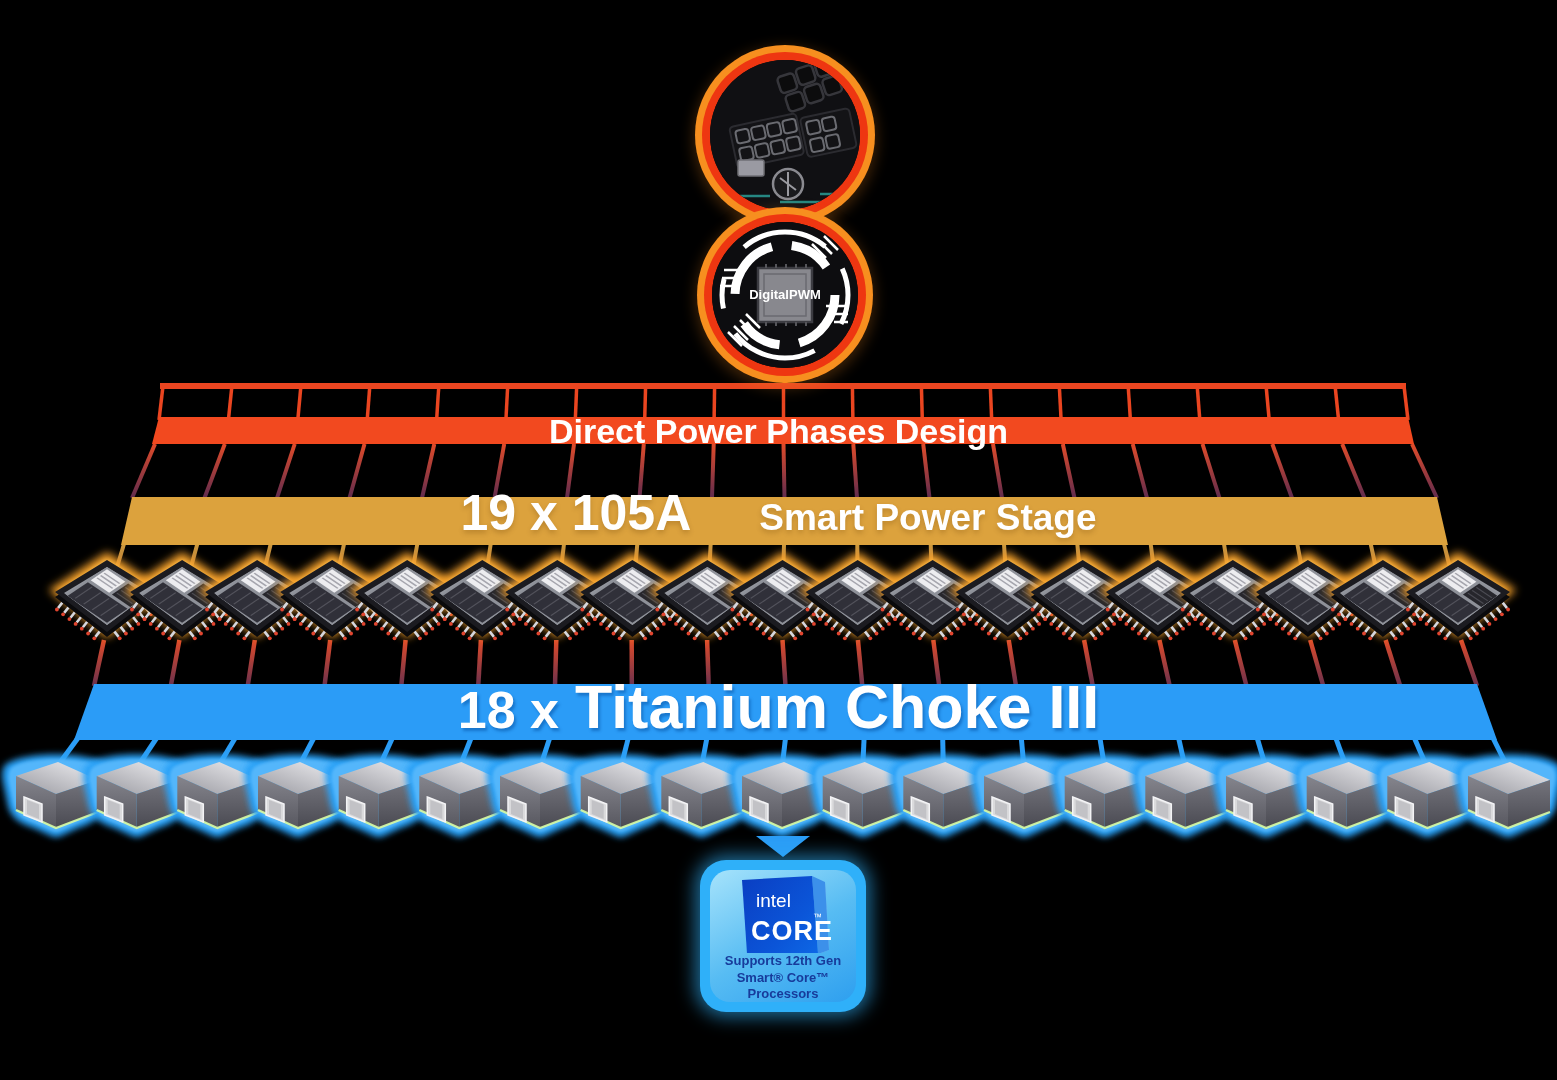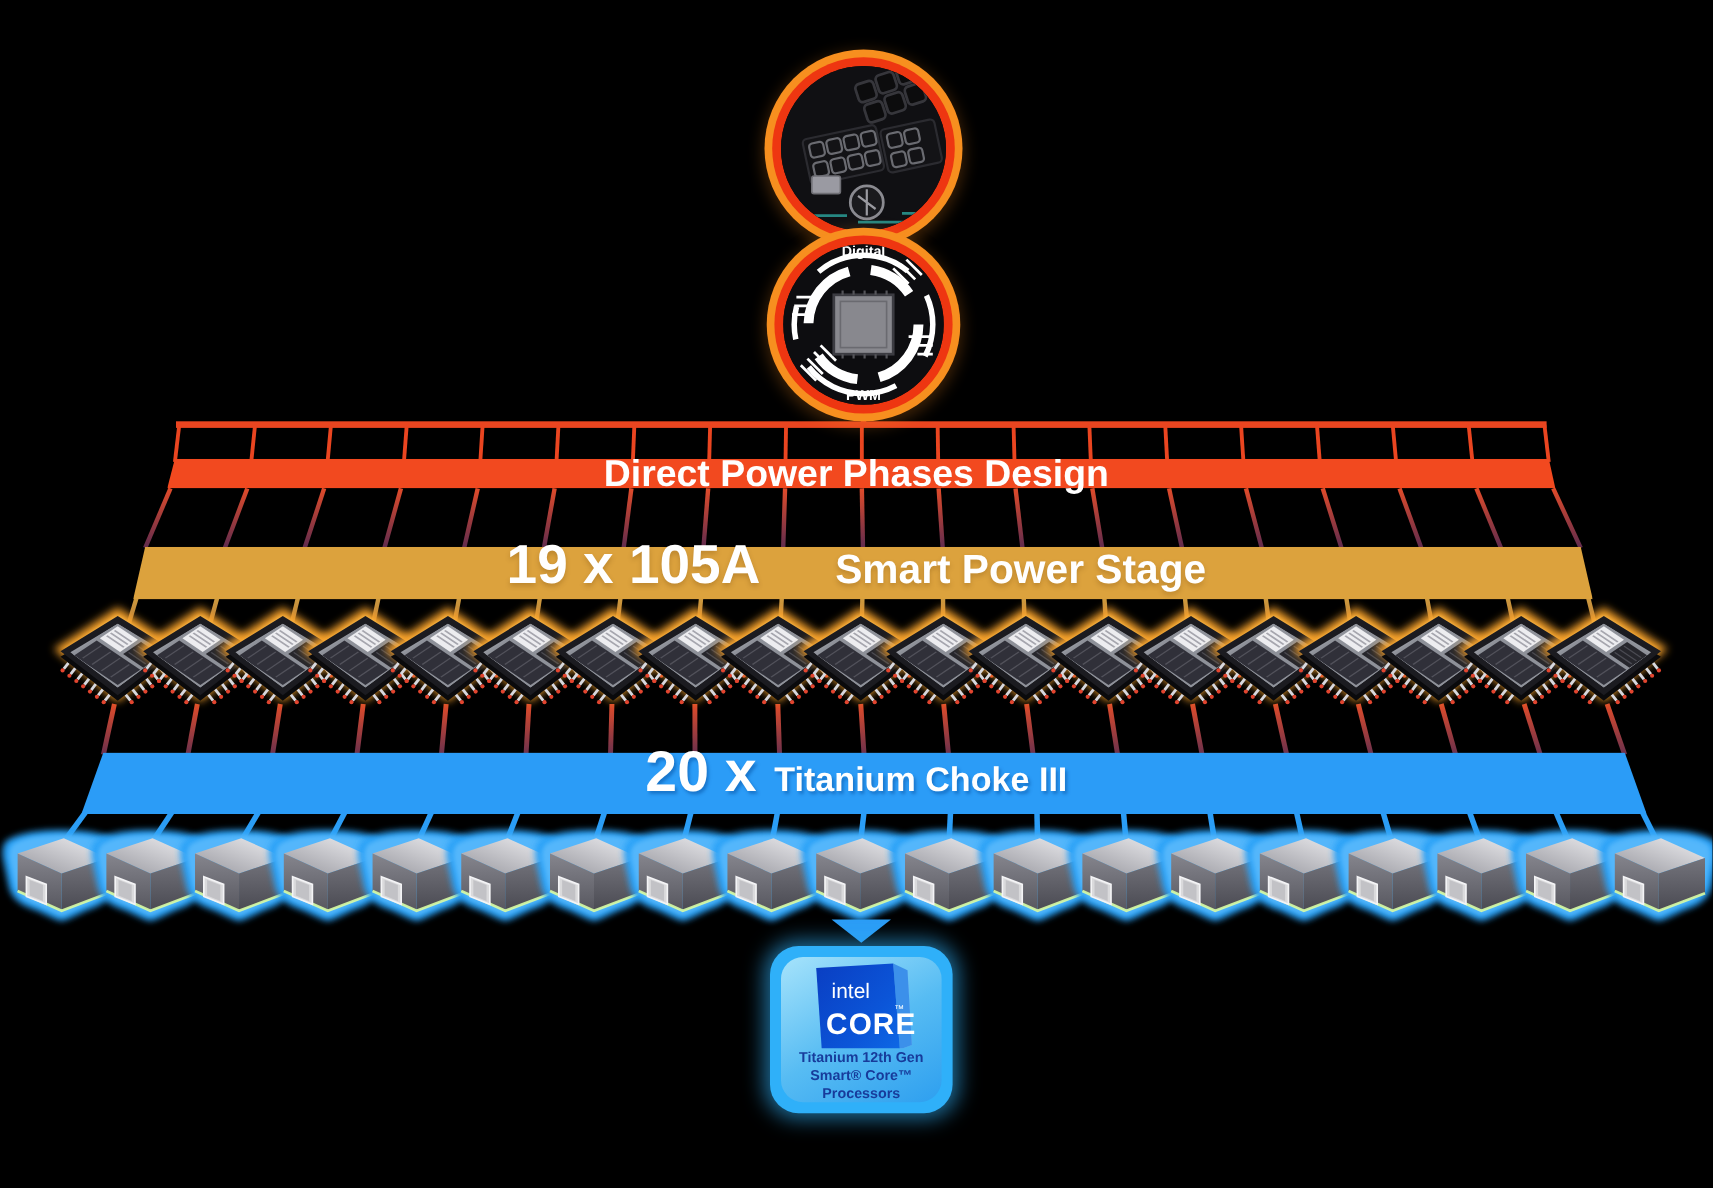--- a/index.html
+++ b/index.html
@@ -10,28 +10,28 @@
   
   .banner-bg{position:absolute;z-index:2;}
   .banner-text{position:absolute;left:0;width:1557px;display:flex;justify-content:center;
                align-items:baseline;z-index:3;color:#fff;font-weight:bold;pointer-events:none;}
   #banner-red-text{top:403px;height:56px;align-items:center;font-size:34px;}
   #banner-gold-text{top:484px;height:70px;text-shadow:0 3px 5px rgba(90,50,0,.25);}
   #banner-gold-text .count{font-size:50px;margin-right:36px;}
   #banner-gold-text .rest{font-size:37px;margin-left:32px;}
   #banner-blue-text{top:672px;height:70px;text-shadow:2px 3px 3px rgba(0,70,150,.45);}
   #banner-blue-text .count{font-size:52px;margin-right:16px;}
-  #banner-blue-text .rest{font-size:31px;}
+  #banner-blue-text .rest{font-size:61px;}
   
   .ring-circle{position:absolute;border-radius:50%;background:#0b0b0d;overflow:hidden;z-index:4;
                box-shadow:0 0 0 8px #EE3611,0 0 0 15px #F78F1F,0 4px 14px 17px rgba(246,140,30,.25);}
   #circle-connectors{left:710px;top:60px;width:150px;height:150px;}
   #circle-pwm{left:712px;top:222px;width:146px;height:146px;}
-  #pwm-label{position:absolute;left:0;top:0;width:100%;height:100%;display:flex;flex-direction:column;
-             align-items:center;justify-content:space-between;color:#fff;font-weight:bold;font-size:13px;
+  #pwm-label{position:absolute;left:0;top:0;width:100%;height:100%;display:flex;flex-direction:row;
+             align-items:center;justify-content:center;color:#fff;font-weight:bold;font-size:13px;
              line-height:1.15;z-index:5;text-align:center;}
   
   #down-arrow{position:absolute;left:756px;top:836px;width:0;height:0;z-index:4;
               border-left:27px solid transparent;border-right:27px solid transparent;
               border-top:21px solid #2B9DF6;}
   
   #cpu-badge{position:absolute;left:700px;top:860px;width:166px;height:152px;border-radius:26px;
              background:#2FB0F9;box-shadow:0 0 18px 5px rgba(49,176,249,.6);z-index:4;
              padding:10px;box-sizing:border-box;}
   #cpu-badge-inner{width:100%;height:100%;border-radius:20px;
@@ -1322,21 +1322,21 @@
   <div class="banner-bg" id="banner-blue-bg" style="left: 74px; top: 684px; width: 1423px; height: 56px; clip-path: polygon(20px 0px, 1403px 0px, 1423px 56px, 0px 56px); background: rgb(43, 156, 247);"></div>
 
   <div class="banner-text" id="banner-red-text">
     <span>Direct Power Phases Design</span>
   </div>
   <div class="banner-text" id="banner-gold-text">
     <span class="count">19 x 105A</span>
     <span class="rest">Smart Power Stage</span>
   </div>
   <div class="banner-text" id="banner-blue-text">
-    <span class="count">20 x</span>
+    <span class="count">18 x</span>
     <span class="rest">Titanium Choke III</span>
   </div>
 
   <div id="down-arrow" style="border-top-color: rgb(43, 157, 246);"></div>
 
   <div id="cpu-badge">
     <div id="cpu-badge-inner">
       <svg id="core-logo" width="110" height="104">
         <defs>
           <linearGradient id="coreFront" x1="0" y1="0" x2="1" y2="1">
@@ -1347,17 +1347,17 @@
         </defs>
         <polygon points="97,8 101,76 90,80" fill="#7FB9F0"></polygon>
         <polygon points="84,2 97,8 101,76 90,80" fill="#3C90EA"></polygon>
         <polygon points="20,94 90,80 94,86 24,101" fill="#BFE2F8" opacity="0.9"></polygon>
         <polygon points="14,6 84,2 90,80 20,94" fill="url(#coreFront)"></polygon>
         <path d="M20,94 L90,80" stroke="#EAF6FF" stroke-width="2" opacity="0.8"></path>
         <text x="28" y="33" font-size="19" fill="#fff" font-weight="500">intel</text>
         <text x="23" y="66" font-size="27" fill="#fff" font-weight="bold" letter-spacing="1">CORE</text>
         <text x="85" y="46" font-size="9" fill="#fff">™</text>
       </svg>
-      <div class="support-text">Titanium 12th Gen</div>
+      <div class="support-text">Supports 12th Gen</div>
       <div class="support-text">Smart® Core™ Processors</div>
     </div>
   </div>
 </div>
 
 </body></html>

